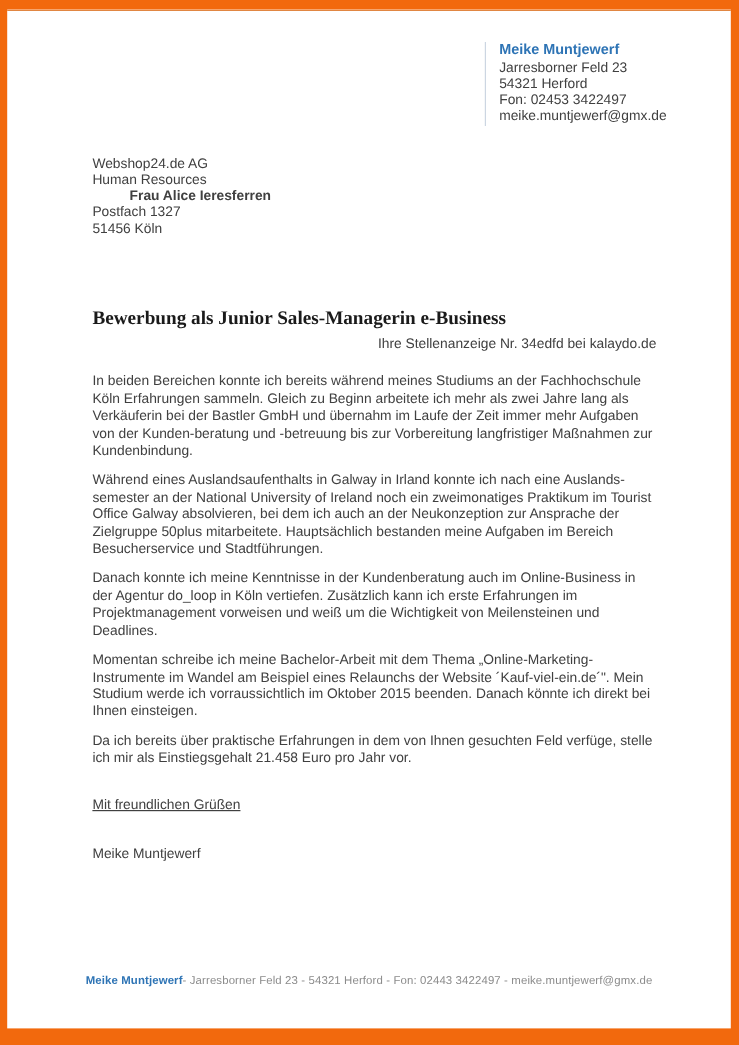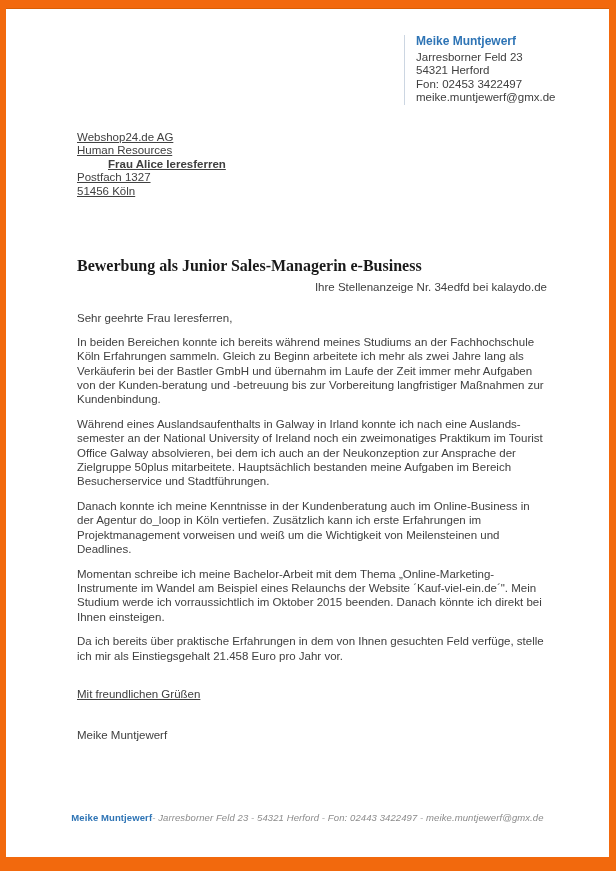--- a/index.html
+++ b/index.html
@@ -21,21 +21,21 @@
   .sender{
     position:absolute;left:398px;top:27px;
     border-left:1px solid #ccd6e2;
     padding-left:11px;
     font-size:11.5px;line-height:13.5px;color:#404040;
   }
   .sender-name{color:#2e74b5;font-weight:bold;font-size:12px;margin-bottom:2px;}
   
   .recipient{
     position:absolute;left:71px;top:123px;
-    font-size:11.5px;line-height:13.4px;color:#404040;text-decoration:underline;
+    font-size:11.5px;line-height:13.4px;color:#404040;
   }
   .bold{font-weight:bold;padding-left:31px;}
   
   .letter{
     position:absolute;left:71px;top:249px;width:470px;
     font-size:11.5px;line-height:14.4px;color:#404040;
   }
   .letter h1{
     font-family:"Liberation Serif", serif;
     font-size:16px;line-height:18px;
@@ -47,21 +47,21 @@
   p.closing{margin-top:24px;margin-bottom:0;text-decoration:underline;}
   p.signature{margin-top:27px;margin-bottom:0;}
   
   .footer{
     position:absolute;left:0;right:0;top:804px;
     text-align:center;
     font-size:9.5px;line-height:12px;color:#8b8b8b;
     letter-spacing:.1px;
   }
   .footer-name{color:#2e74b5;font-weight:bold;}
-  .footer-rest{margin-left:0;font-style:italic;}
+  .footer-rest{margin-left:0;}
 </style>
 </head>
 <body>
 
 <div class="page">
 
   <div class="sender">
     <div class="sender-name">Meike Muntjewerf</div>
     <div>Jarresborner Feld 23</div>
     <div>54321 Herford</div>
@@ -73,21 +73,20 @@
     <div>Webshop24.de AG</div>
     <div>Human Resources</div>
     <div class="bold">Frau Alice Ieresferren</div>
     <div>Postfach 1327</div>
     <div>51456 Köln</div>
   </div>
 
   <div class="letter">
     <h1>Bewerbung als Junior Sales-Managerin e-Business</h1>
     <div class="ref">Ihre Stellenanzeige Nr. 34edfd bei kalaydo.de</div>
-    <p class="salutation">Sehr geehrte Frau Ieresferren,</p>
     <p>In beiden Bereichen konnte ich bereits während meines Studiums an der Fachhochschule Köln Erfahrungen sammeln. Gleich zu Beginn arbeitete ich mehr als zwei Jahre lang als Verkäuferin bei der Bastler GmbH und übernahm im Laufe der Zeit immer mehr Aufgaben von der Kunden-beratung und -betreuung bis zur Vorbereitung langfristiger Maßnahmen zur Kundenbindung.</p>
     <p>Während eines Auslandsaufenthalts in Galway in Irland konnte ich nach eine Auslands-semester an der National University of Ireland noch ein zweimonatiges Praktikum im Tourist Office Galway absolvieren, bei dem ich auch an der Neukonzeption zur Ansprache der Zielgruppe 50plus mitarbeitete. Hauptsächlich bestanden meine Aufgaben im Bereich Besucherservice und Stadtführungen.</p>
     <p>Danach konnte ich meine Kenntnisse in der Kundenberatung auch im Online-Business in der Agentur do_loop in Köln vertiefen. Zusätzlich kann ich erste Erfahrungen im Projektmanagement vorweisen und weiß um die Wichtigkeit von Meilensteinen und Deadlines.</p>
     <p>Momentan schreibe ich meine Bachelor-Arbeit mit dem Thema „Online-Marketing-Instrumente im Wandel am Beispiel eines Relaunchs der Website ´Kauf-viel-ein.de´". Mein Studium werde ich vorraussichtlich im Oktober 2015 beenden. Danach könnte ich direkt bei Ihnen einsteigen.</p>
     <p>Da ich bereits über praktische Erfahrungen in dem von Ihnen gesuchten Feld verfüge, stelle ich mir als Einstiegsgehalt 21.458 Euro pro Jahr vor.</p>
     <p class="closing">Mit freundlichen Grüßen</p>
     <p class="signature">Meike Muntjewerf</p>
   </div>
 
   <div class="footer">

